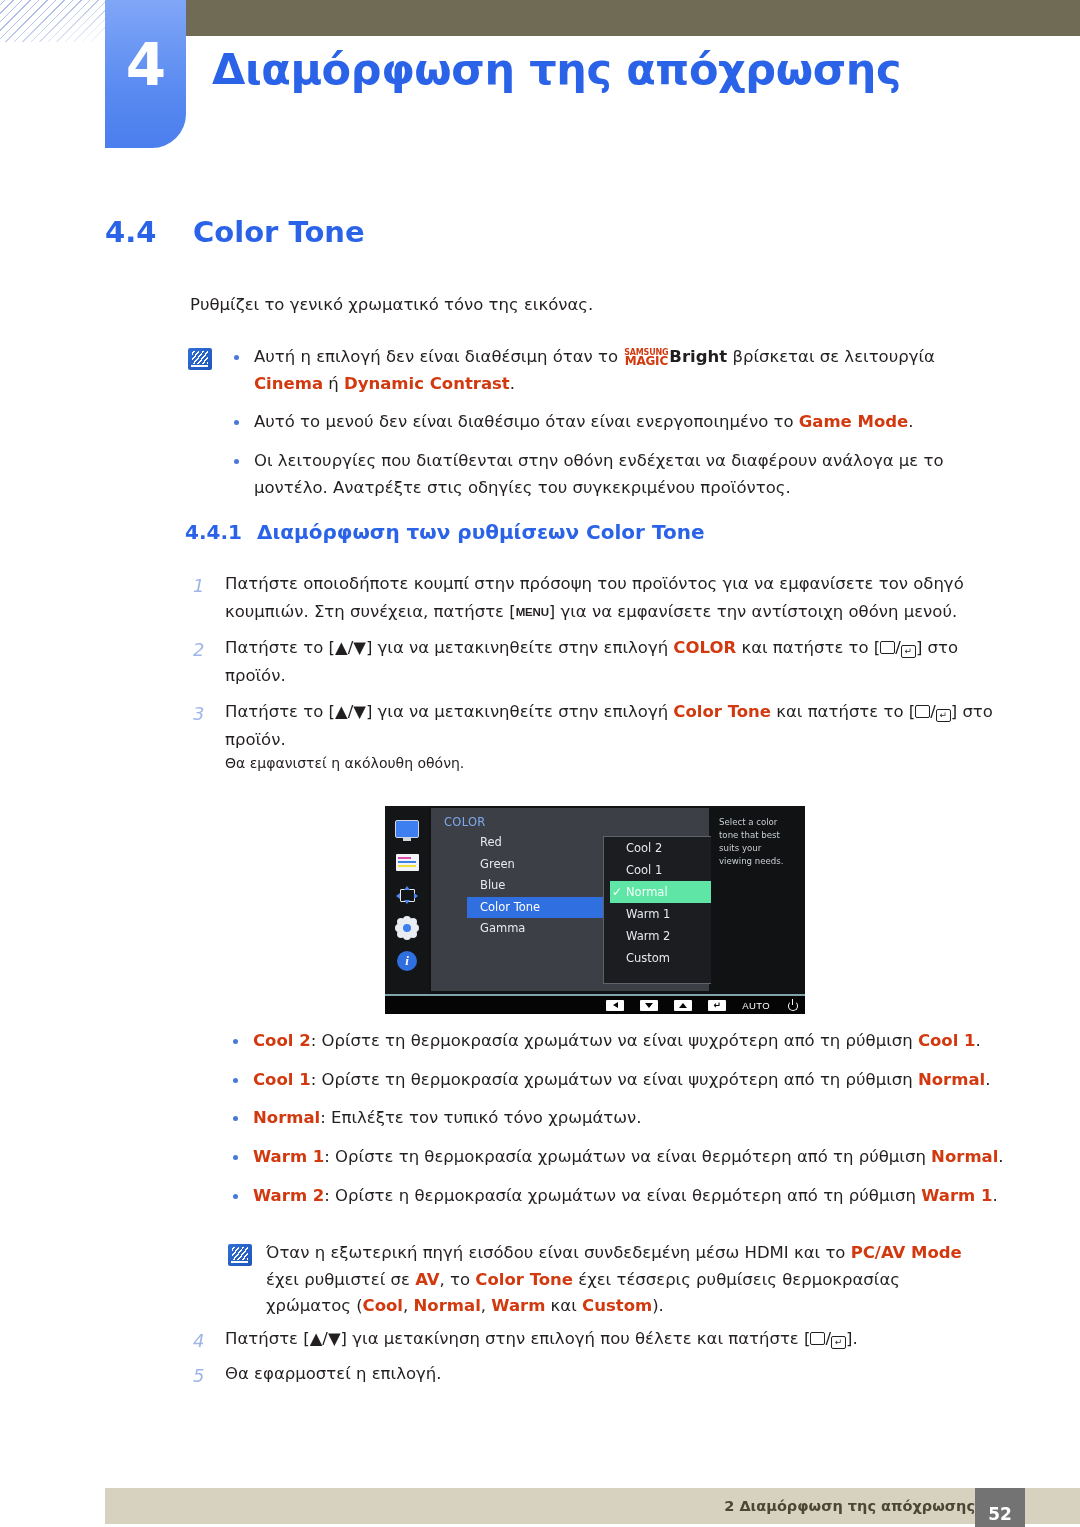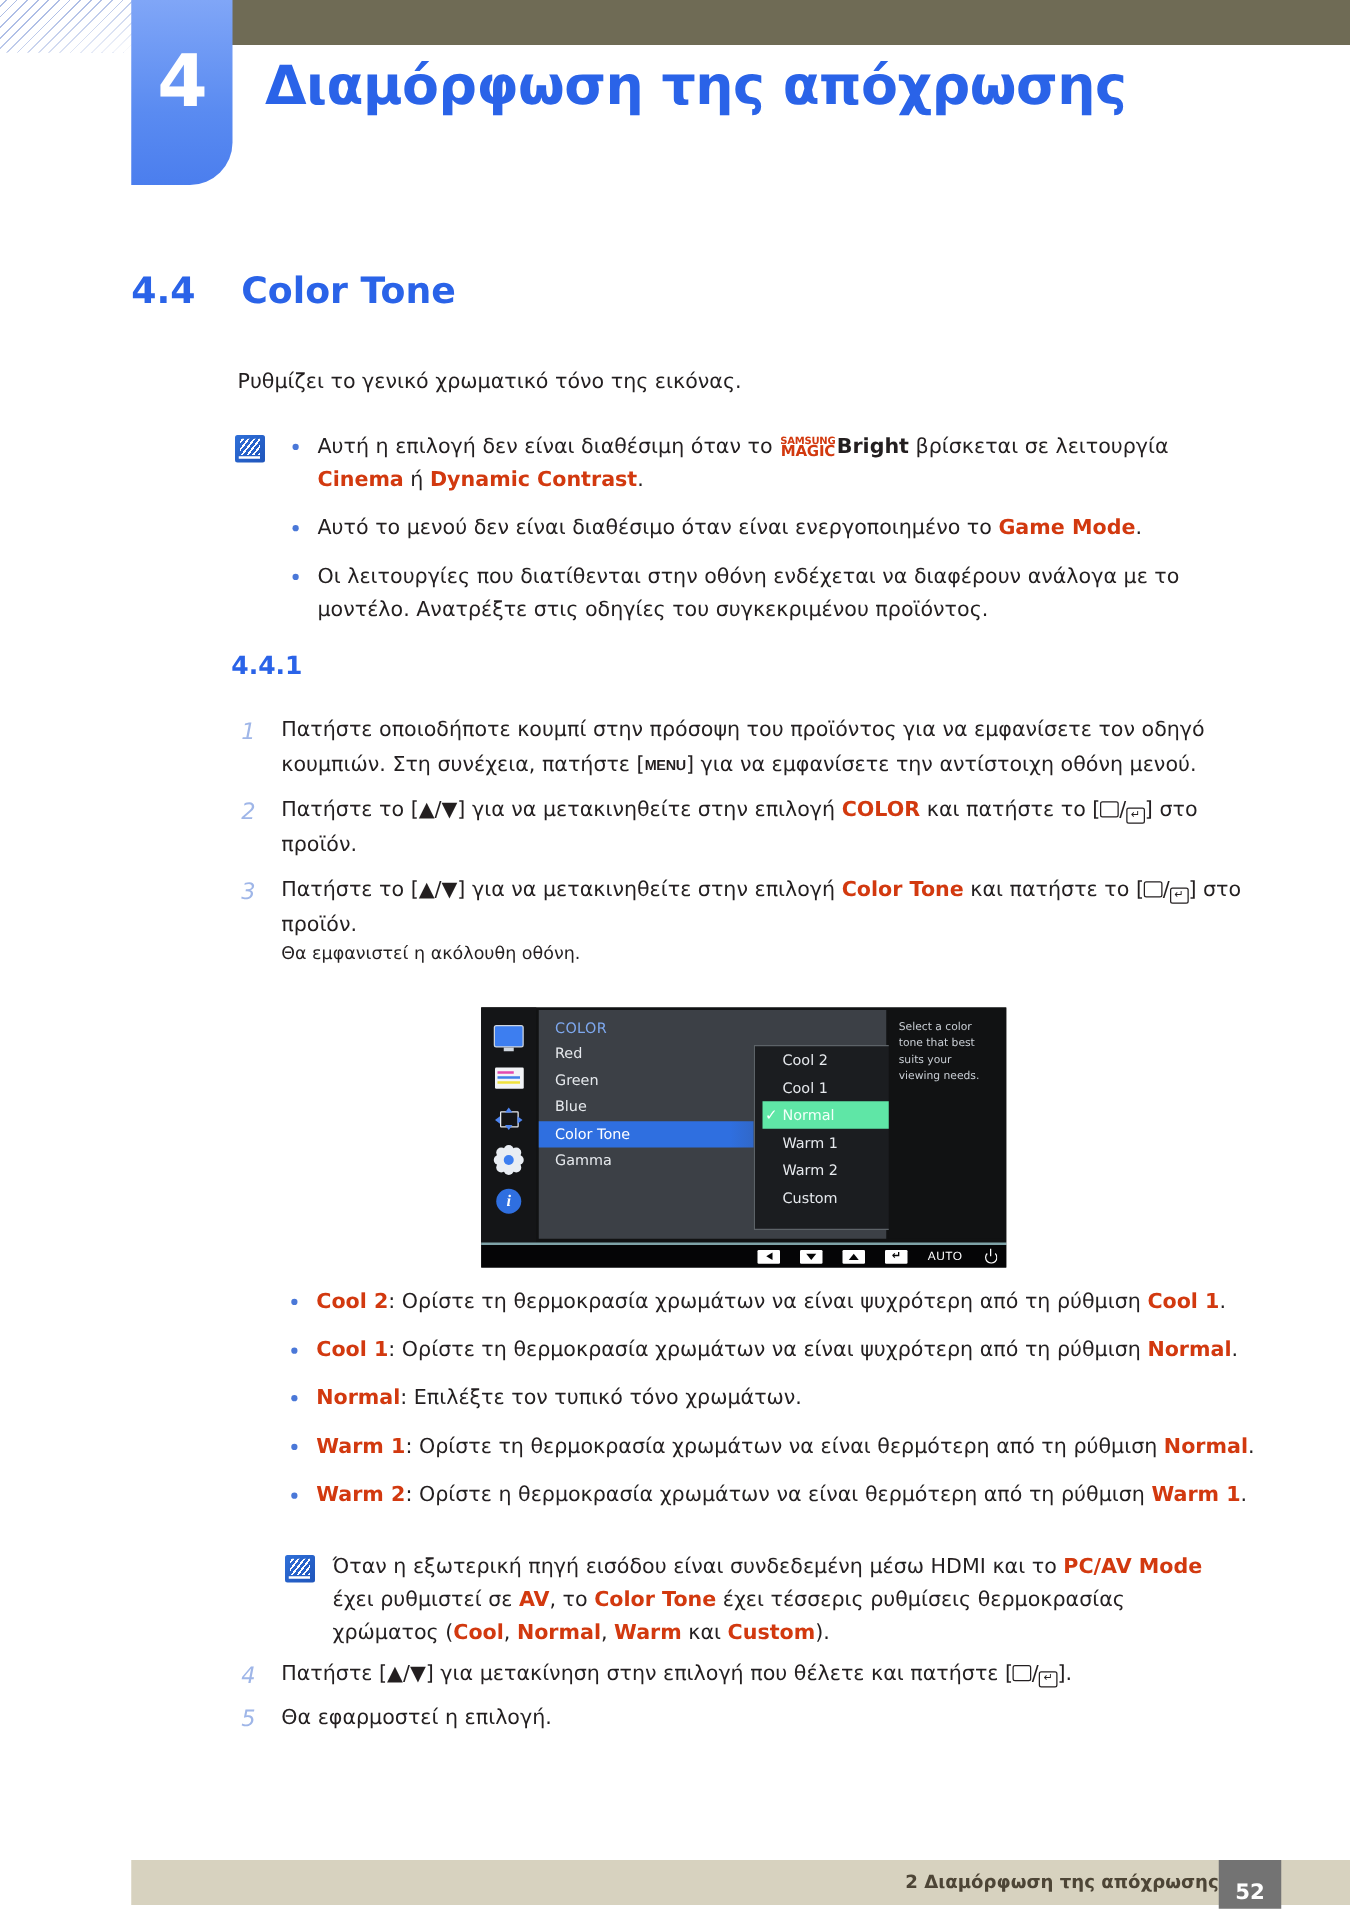--- a/index.html
+++ b/index.html
@@ -321,21 +321,21 @@
     left: 46px; top: 2px;
     width: 278px; height: 183px;
     background: #3c4046;
   }
   .osd-cat {
     color: #7ea8ef;
     font-size: 11.5px;
     padding: 7px 0 0 13px;
     letter-spacing: 0.3px;
   }
-  .osd-items { margin-top: 3px; }
+  .osd-items { margin-top: 3px; padding-left: 36px; }
   .osd-item {
     height: 21.5px;
     line-height: 21.5px;
     padding-left: 13px;
     color: #e6e9ed;
     font-size: 11.5px;
   }
   .osd-item.sel {
     background: linear-gradient(to right, #2f6fe0 0%, #2f6fe0 55%, #3c4046 100%);
     color: #ffffff;
@@ -484,20 +484,21 @@
   <div class="note-icon"></div>
   <ul class="bullets">
     <li><span>Αυτή η επιλογή δεν είναι διαθέσιμη όταν το </span><span class="magic"><span class="s1">SAMSUNG</span><span class="s2">MAGIC</span></span><b class="dk">Bright</b><span> βρίσκεται σε λειτουργία </span><b class="rd">Cinema</b><span> ή </span><b class="rd">Dynamic Contrast</b><span>.</span></li>
     <li><span>Αυτό το μενού δεν είναι διαθέσιμο όταν είναι ενεργοποιημένο το </span><b class="rd">Game Mode</b><span>.</span></li>
     <li><span>Οι λειτουργίες που διατίθενται στην οθόνη ενδέχεται να διαφέρουν ανάλογα με το μοντέλο. Ανατρέξτε στις οδηγίες του συγκεκριμένου προϊόντος.</span></li>
   </ul>
 </div>
 
 <div class="subsec">
   <span class="n">4.4.1</span>
+  <span>Διαμόρφωση των ρυθμίσεων Color Tone</span>
 </div>
 
 <ol class="steps" style="position:absolute; left:185px; top:570px; width:810px;">
   <li>
     <span class="sn">1</span>
     <span>Πατήστε οποιοδήποτε κουμπί στην πρόσοψη του προϊόντος για να εμφανίσετε τον οδηγό κουμπιών. Στη συνέχεια, πατήστε [</span><span class="keycap">MENU</span><span>] για να εμφανίσετε την αντίστοιχη οθόνη μενού.</span>
   </li>
   <li>
     <span class="sn">2</span>
     <span>Πατήστε το [▲/▼] για να μετακινηθείτε στην επιλογή </span><b class="rd">COLOR</b><span> και πατήστε το [</span><span class="boxico"></span>/<span class="entico">↵</span><span>] στο προϊόν.</span>

